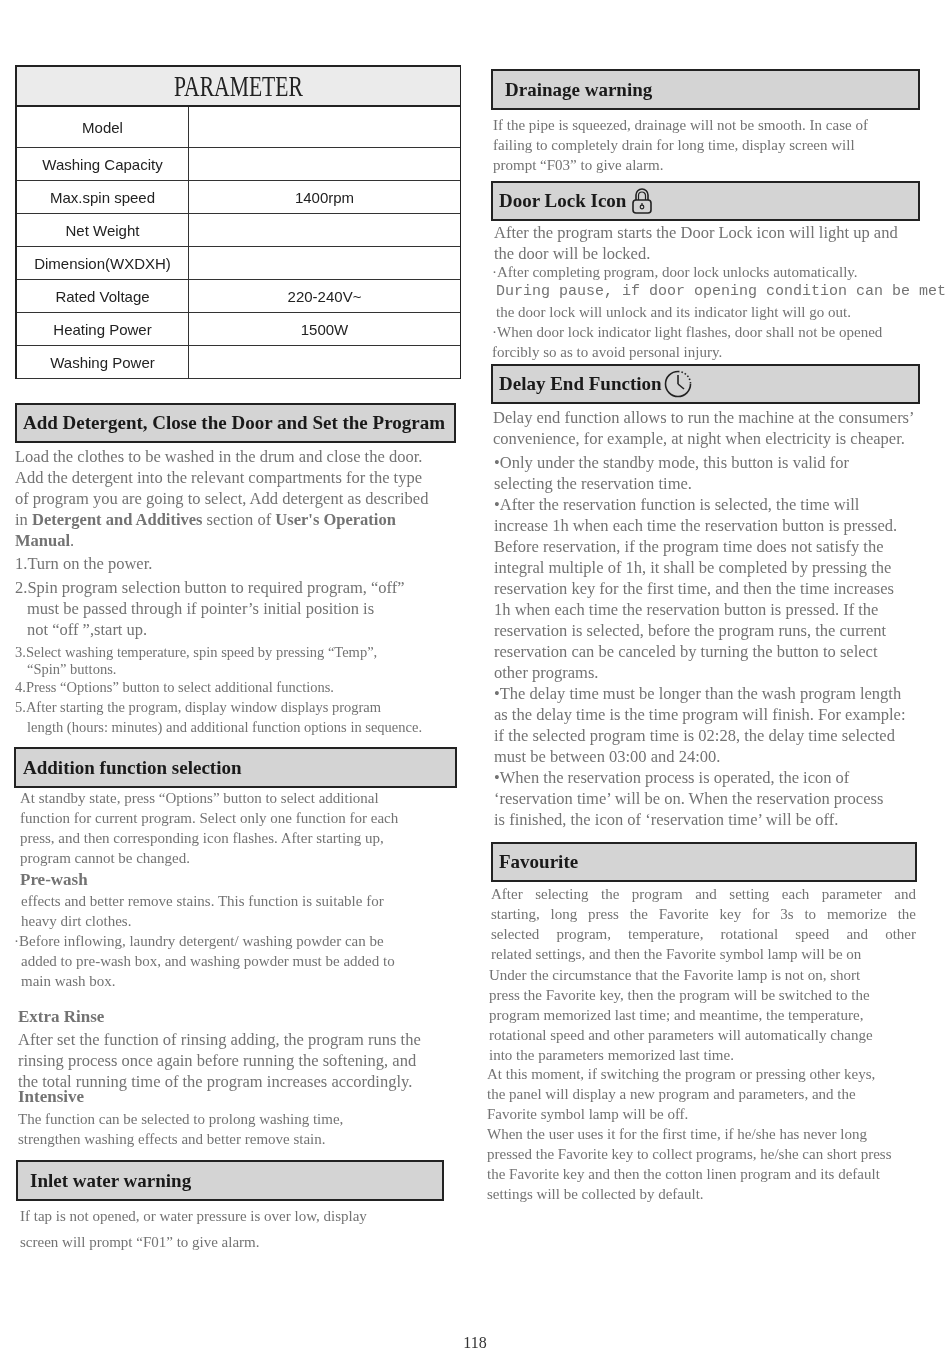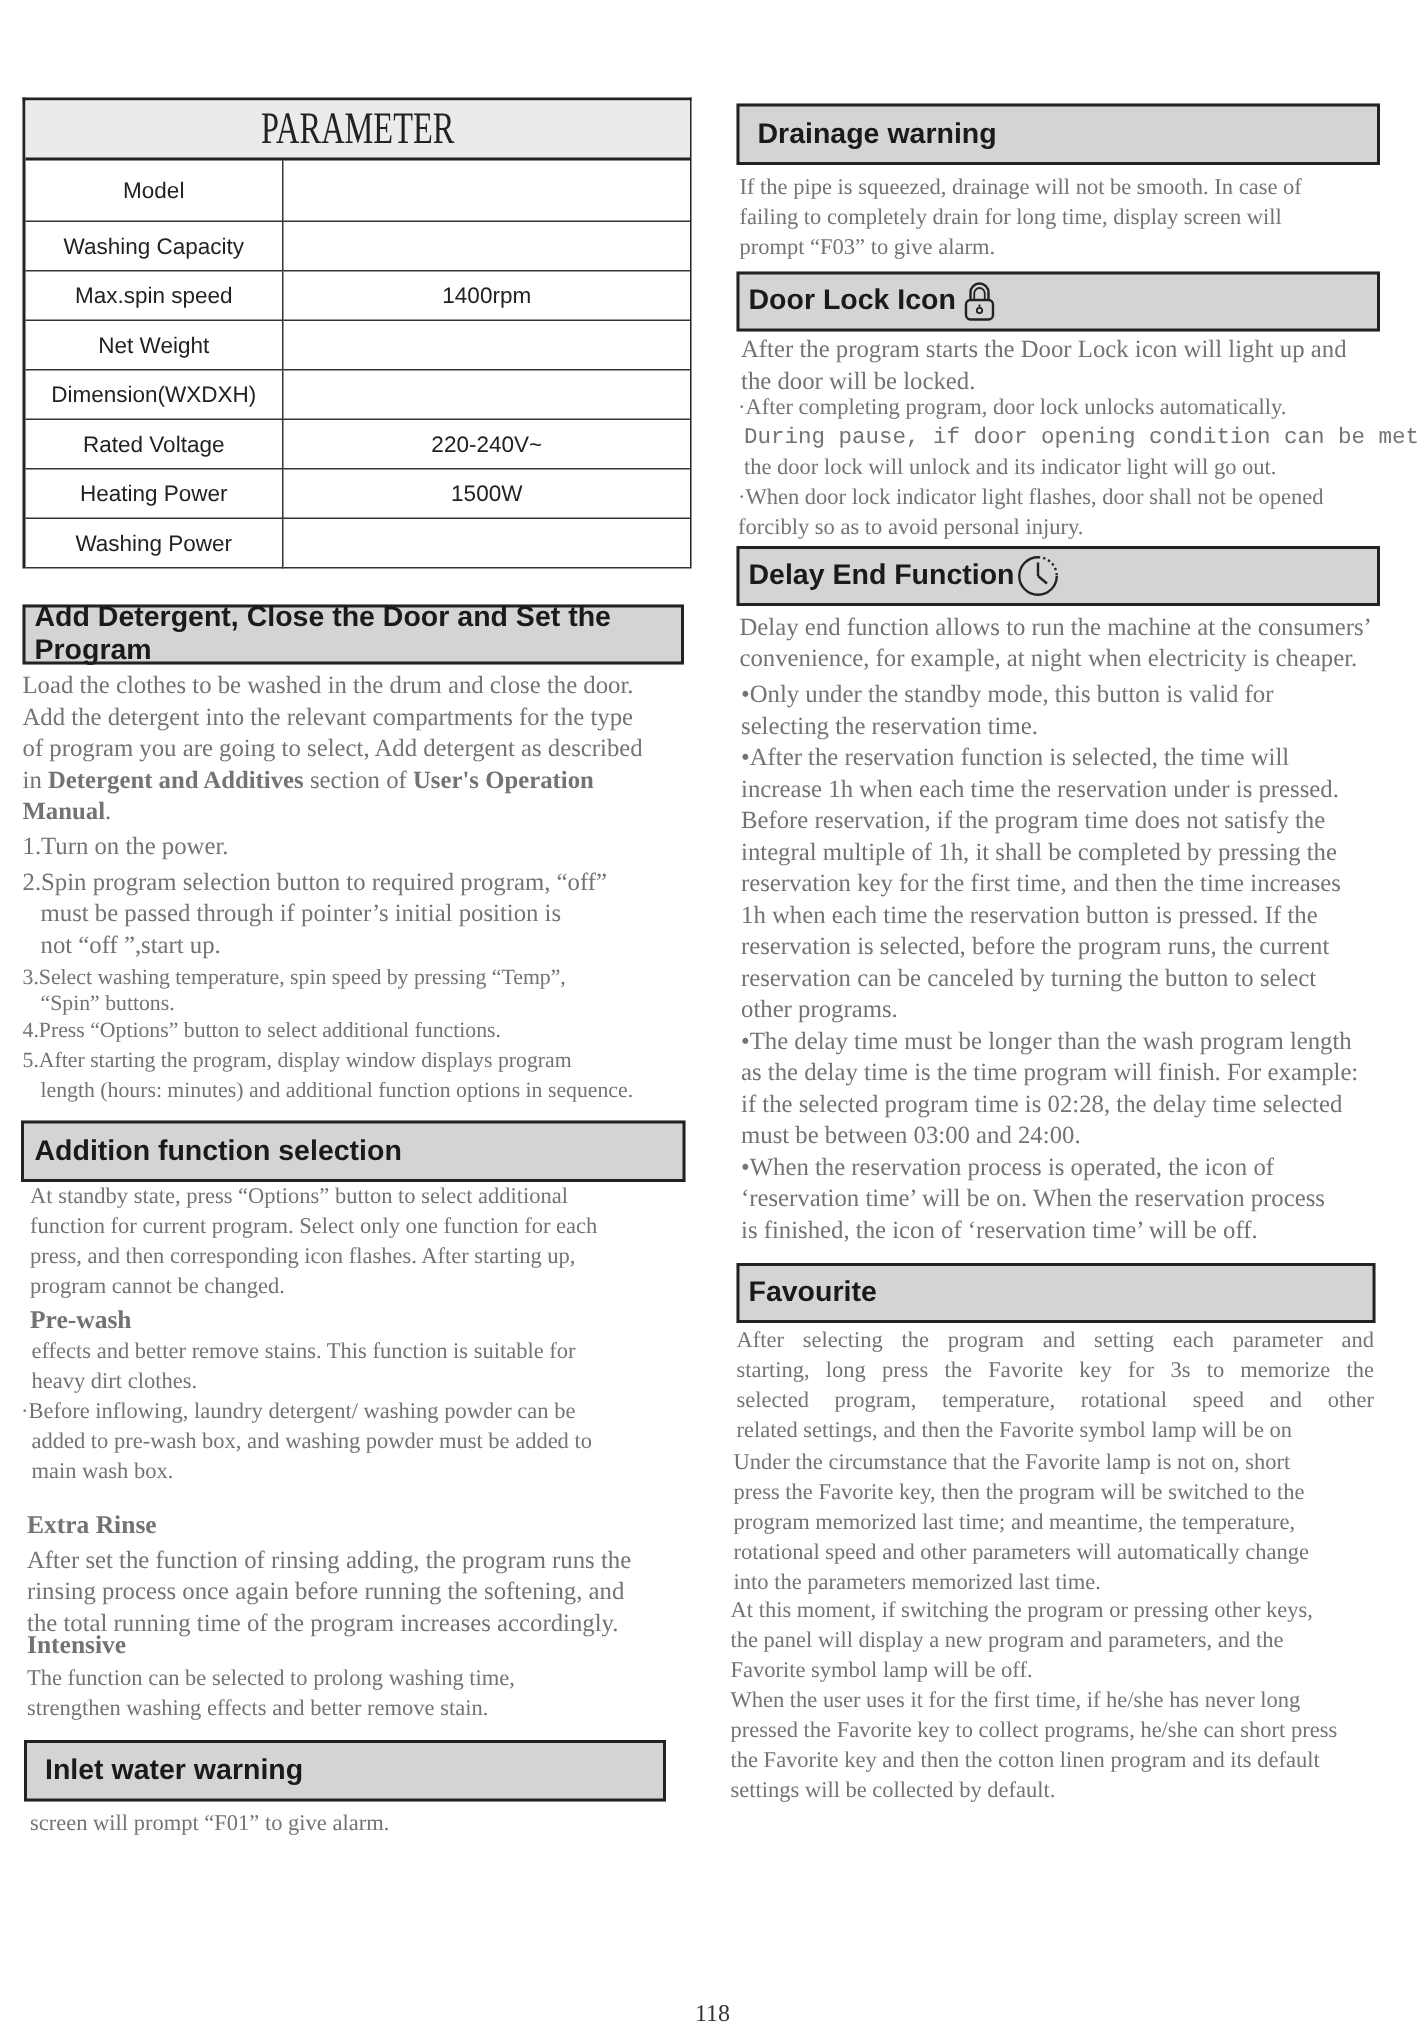--- a/index.html
+++ b/index.html
@@ -8,21 +8,21 @@
   
   .param { position: absolute; left: 15px; top: 65px; width: 443px; border: 2px solid #222; border-bottom: none; border-right-width: 1px; }
   .param-head { height: 38px; background: #ebebeb; border-bottom: 2px solid #222; display: flex; align-items: center; justify-content: center; }
   .param-head span { font-family: "Liberation Serif", serif; font-size: 30px; letter-spacing: 0px; transform: scaleX(0.72); display: inline-block; color: #222; }
   table.pt { border-collapse: collapse; width: 100%; }
   table.pt td { border-bottom: 1px solid #333; height: 32px; font-family: "Liberation Sans", sans-serif; font-size: 15px; text-align: center; padding: 0; color: #222; }
   table.pt td.k { width: 171px; border-right: 1px solid #333; }
   table.pt tr:first-child td { height: 40px; }
 
   
-  .hbox { position: absolute; background: #d4d4d4; border: 2px solid #222; box-sizing: border-box; font-family: Liberation Sans, sans-serif; font-weight: bold; font-size: 19px; display: flex; align-items: center; color: #1a1a1a; }
+  .hbox { position: absolute; background: #d4d4d4; border: 2px solid #222; box-sizing: border-box; font-family: Liberation Serif, serif; font-weight: bold; font-size: 19px; display: flex; align-items: center; color: #1a1a1a; }
   .hbox svg { margin-left: 2px; }
 
   .txt { position: absolute; font-family: "Liberation Serif", serif; color: #737373; white-space: nowrap; }
   .s16 { font-size: 16.5px; line-height: 21px; }
   .s15 { font-size: 15px; line-height: 20px; }
   .s145 { font-size: 14.5px; line-height: 20px; }
   .b { font-weight: bold; }
   .sub { font-weight: bold; font-size: 17px; }
   .justify { white-space: normal; text-align: justify; text-align-last: justify; }
   .pageno { position: absolute; left: 0; width: 950px; top: 1334px; text-align: center; font-family: "Liberation Serif", serif; font-size: 16px; color: #333; }
@@ -124,20 +124,21 @@
 <div class="txt sub" style="left:18px; top:1087px;">Intensive</div>
 <div class="txt s15" style="left:18px; top:1109px;">
   <div>The function can be selected to prolong washing time,</div>
   <div>strengthen washing effects and better remove stain.</div>
 </div>
 
 <div class="hbox" style="left:16px; top:1160px; width:428px; height:41px; padding-left:12px;">
   <span>Inlet water warning</span>
 </div>
 <div class="txt s15" style="left:20px; top:1203px; line-height:26px;">
+  <div>If tap is not opened, or water pressure is over low,  display</div>
   <div>screen will prompt “F01” to give alarm.</div>
 </div>
 
 <div class="hbox" style="left:491px; top:69px; width:429px; height:41px; padding-left:12px;">
   <span>Drainage warning</span>
 </div>
 <div class="txt s15" style="left:493px; top:115px;">
   <div>If the pipe is squeezed, drainage will not be smooth. In case of</div>
   <div>failing to completely drain for long time, display screen will</div>
   <div>prompt “F03” to give alarm.</div>
@@ -175,21 +176,21 @@
   </svg>
 </div>
 <div class="txt s16" style="left:493px; top:407px;">
   <div>Delay end function allows to run the machine at the consumers’</div>
   <div>convenience, for example, at night when electricity is cheaper.</div>
 </div>
 <div class="txt s16" style="left:494px; top:452px;">
   <div>•Only under the standby mode, this button is valid for</div>
   <div>selecting the reservation time.</div>
   <div>•After the reservation function is selected, the time will</div>
-  <div>increase 1h when each time the reservation under is pressed.</div>
+  <div>increase 1h when each time the reservation button is pressed.</div>
   <div>Before reservation, if the program time does not satisfy the</div>
   <div>integral multiple of 1h, it shall be completed by pressing the</div>
   <div>reservation key for the first time, and then the time increases</div>
   <div>1h when each time the reservation button is pressed. If the</div>
   <div>reservation is selected, before the program runs, the current</div>
   <div>reservation can be canceled by turning the button to select</div>
   <div>other programs.</div>
   <div>•The delay time must be longer than the wash program length</div>
   <div>as the delay time is the time program will finish. For example:</div>
   <div>if the selected program time is 02:28, the delay time selected</div>

